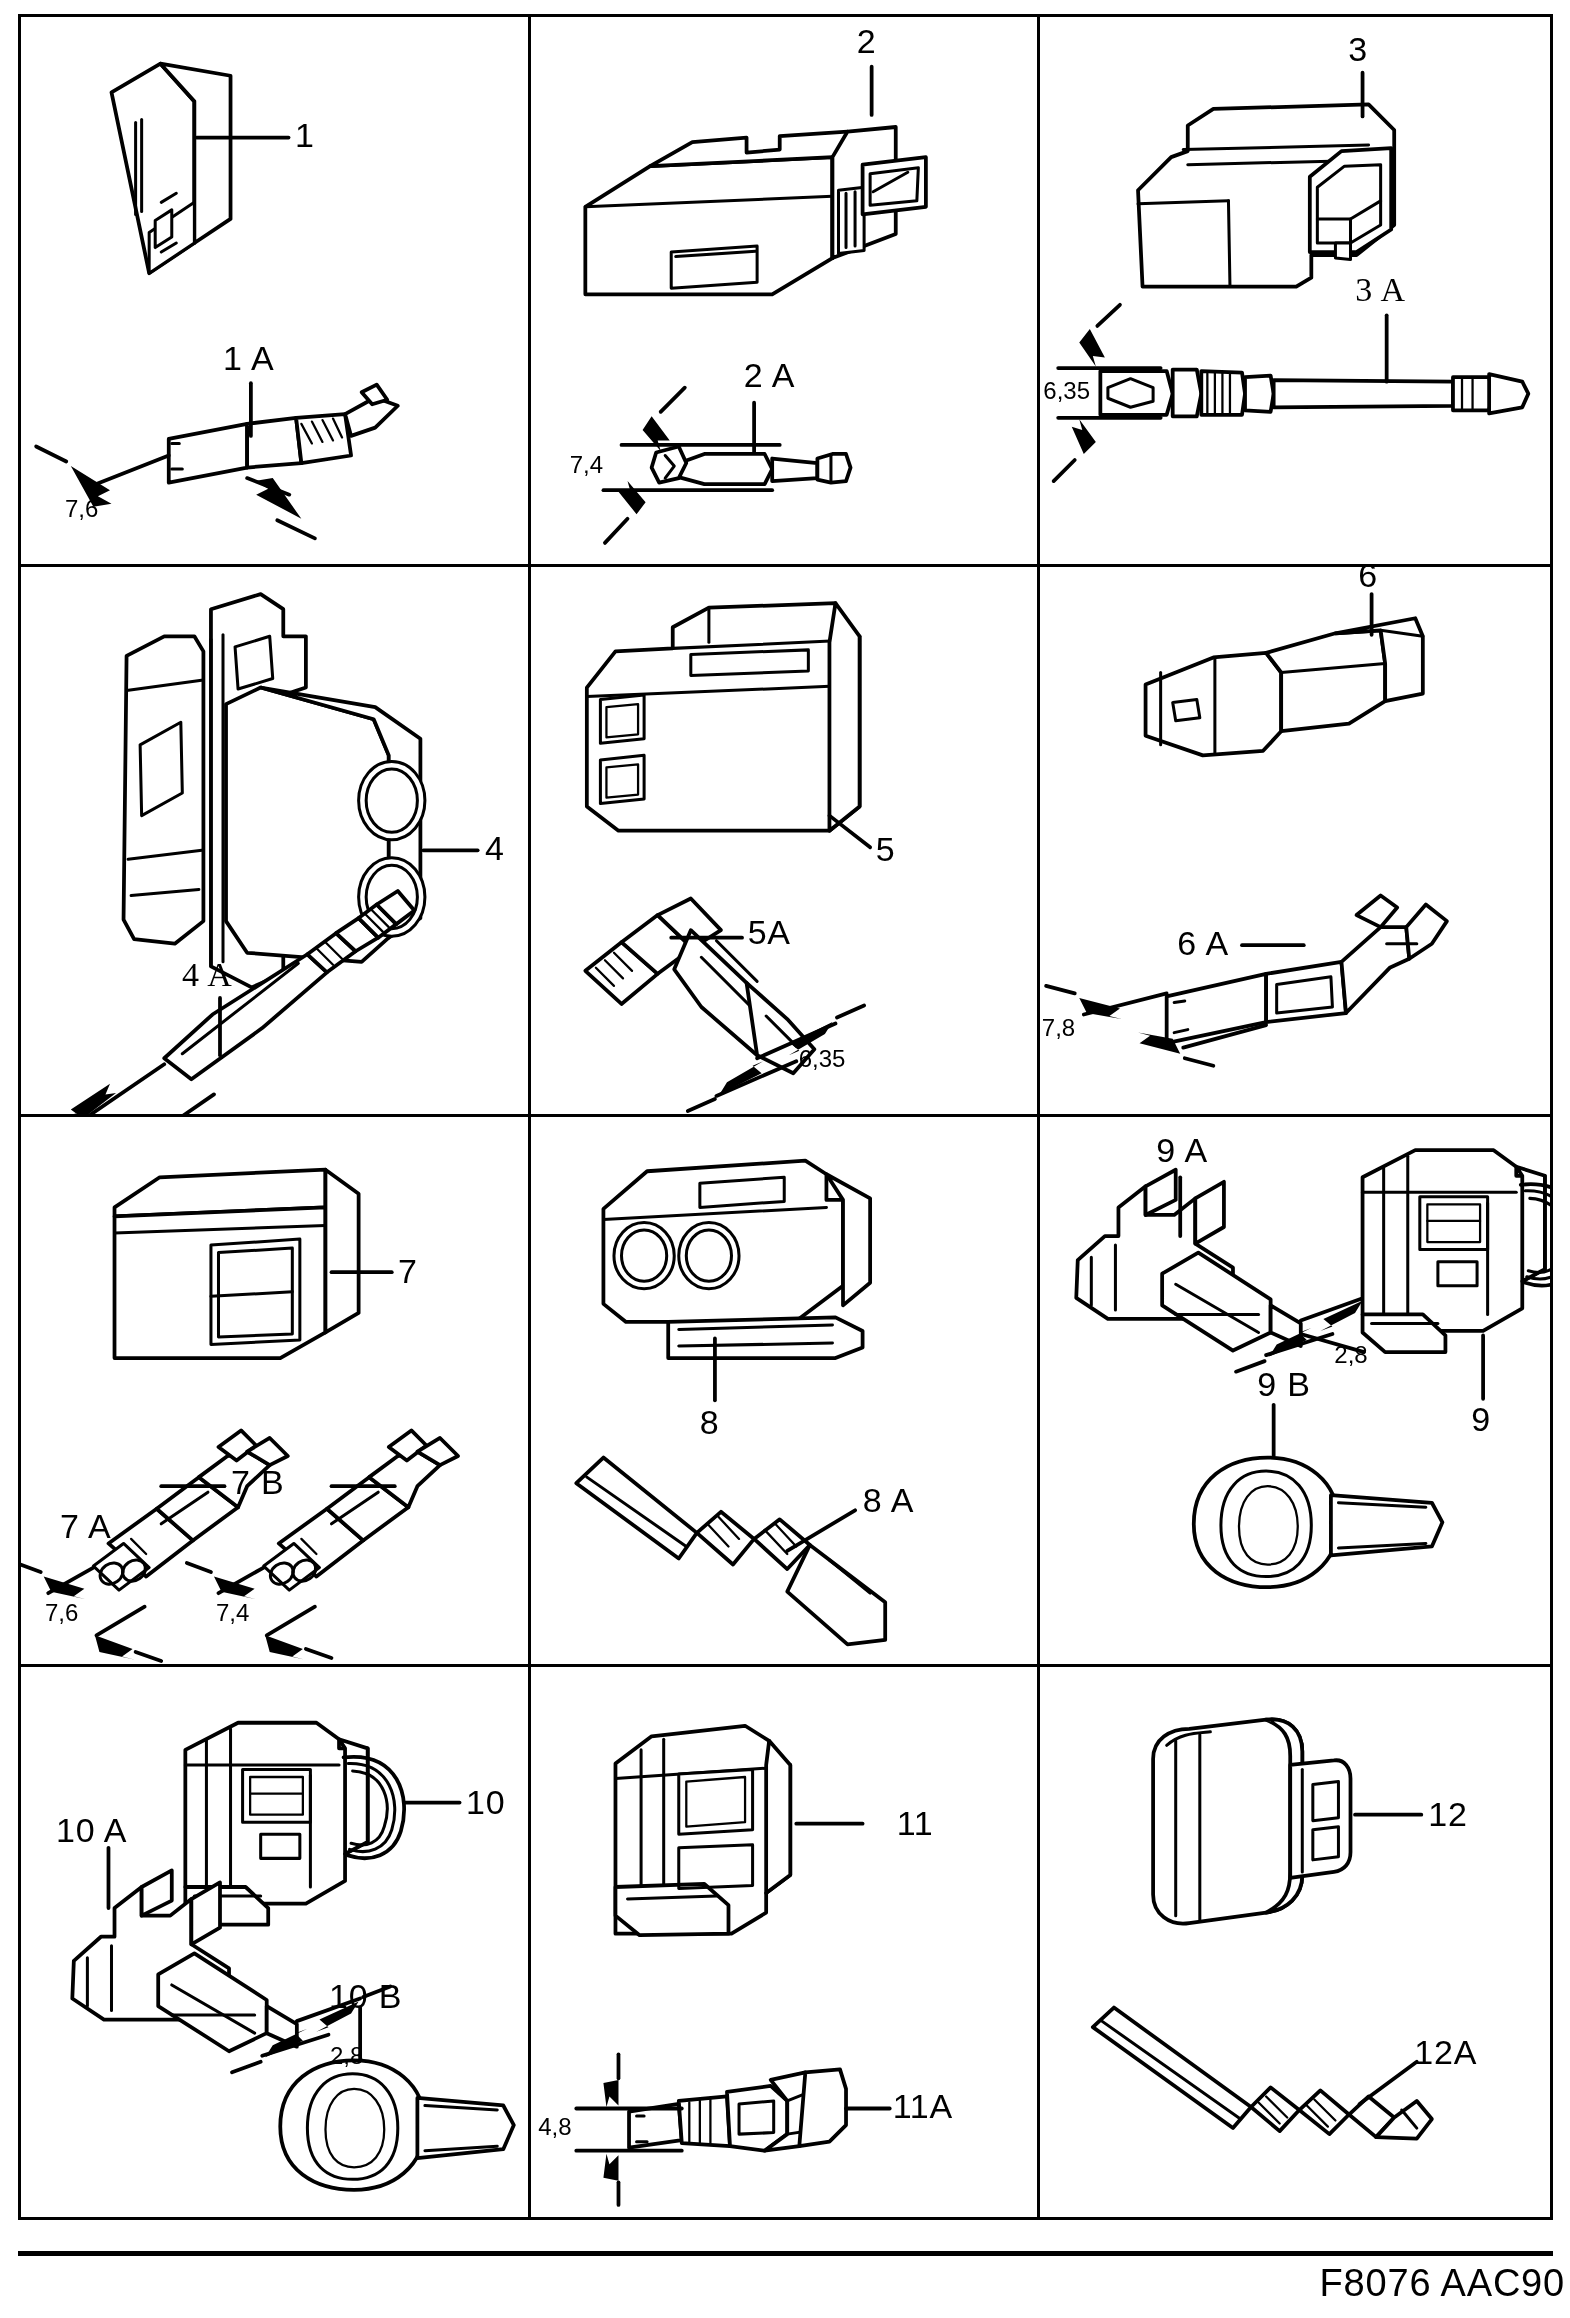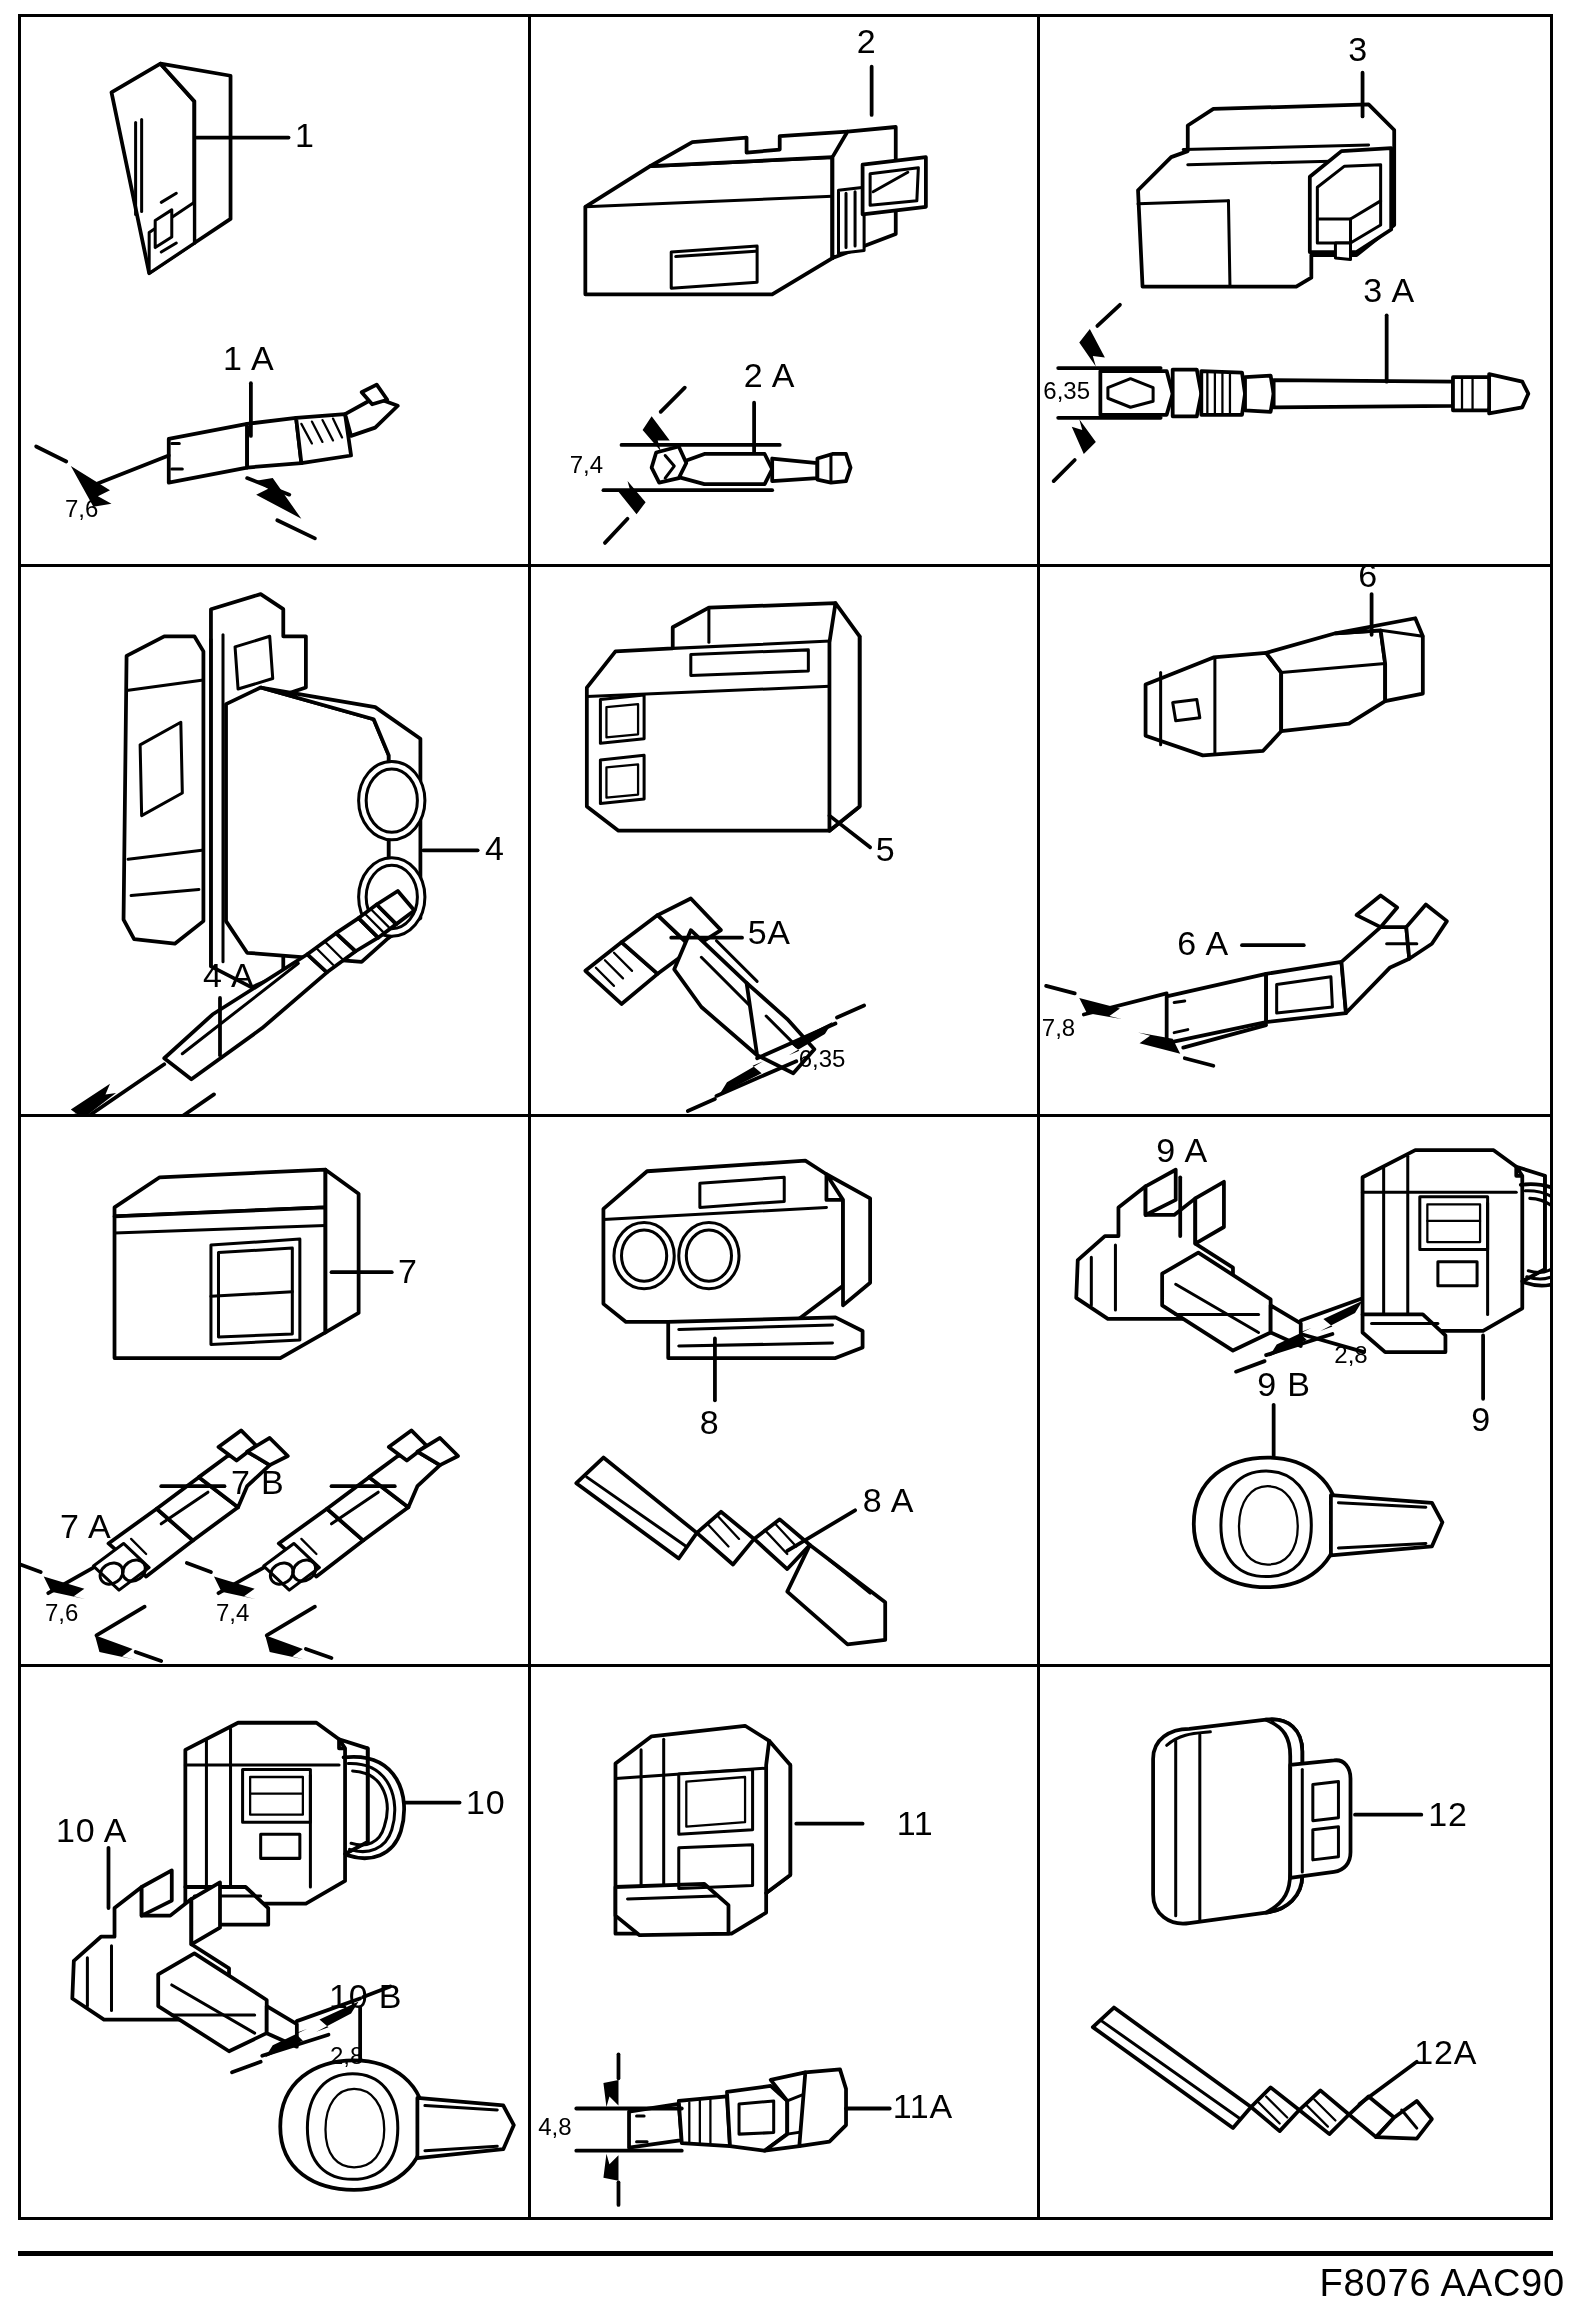--- a/index.html
+++ b/index.html
@@ -189,21 +189,21 @@
         <path class="ln" d="M24 466 L160 466"></path>
         <path class="ln" d="M24 532 L160 532"></path>
         <path class="fillb" d="M66 414 L86 452 L70 450 L74 464 L52 432 Z"></path>
         <path class="ln" d="M76 410 L106 382"></path>
         <path class="fillb" d="M58 580 L42 544 L56 548 L52 534 L74 564 Z"></path>
         <path class="ln" d="M46 588 L18 616"></path>
 
         <path class="ln" d="M460 396 L460 484"></path>
       </svg>
       <span class="lbl" style="left:308px;top:15px;">3</span>
-      <span class="lbl" style="left:323px;top:256px;">3 A</span>
+      <span class="lbl" style="left:315px;top:256px;font-family:Liberation Serif, serif;">3 A</span>
       <span class="dim" style="left:3px;top:362px;">6,35</span>
     </div>
 
     <div class="cell col1 row2">
       <svg width="511" height="550" viewBox="0 0 678 730">
 
         <path class="fillw" d="M252 56 L318 36 L348 56 L348 92 L378 92 L378 160 L348 170 L348 446 L378 454 L378 514 L348 514 L348 540 L306 558 L252 530 Z"></path>
         <path class="fillw2" d="M284 106 L330 92 L334 148 L288 162 Z"></path>
         <path class="ln2" d="M252 96 L252 530"></path>
         <path class="ln2" d="M268 90 L268 524"></path>
@@ -235,21 +235,21 @@
         <path class="ln" d="M190 660 L70 742"></path>
         <path class="ln" d="M256 700 L140 780"></path>
         <path class="fillb" d="M66 720 L118 686 L112 700 L126 698 L82 732 Z"></path>
         <path class="ln" d="M72 728 L28 762"></path>
         <path class="fillb" d="M230 756 L176 790 L182 776 L168 778 L212 744 Z"></path>
         <path class="ln" d="M224 764 L268 734"></path>
 
         <path class="ln" d="M264 572 L264 648"></path>
       </svg>
       <span class="lbl" style="left:464px;top:264px;">4</span>
-      <span class="lbl" style="left:182px;top:391px;">4 A</span>
+      <span class="lbl" style="left:161px;top:391px;font-family:Liberation Serif, serif;">4 A</span>
 
     </div>
 
     <div class="cell col2 row2">
       <svg width="511" height="550" viewBox="0 0 678 730">
 
         <path class="fillw" d="M74 160 L112 112 L188 108 L188 80 L236 54 L404 48 L404 92 L436 92 L436 318 L396 350 L116 350 L74 318 Z"></path>
         <path class="ln2" d="M74 172 L404 158"></path>
         <path class="ln2" d="M188 108 L404 98"></path>
         <path class="ln2" d="M236 54 L236 100"></path>

